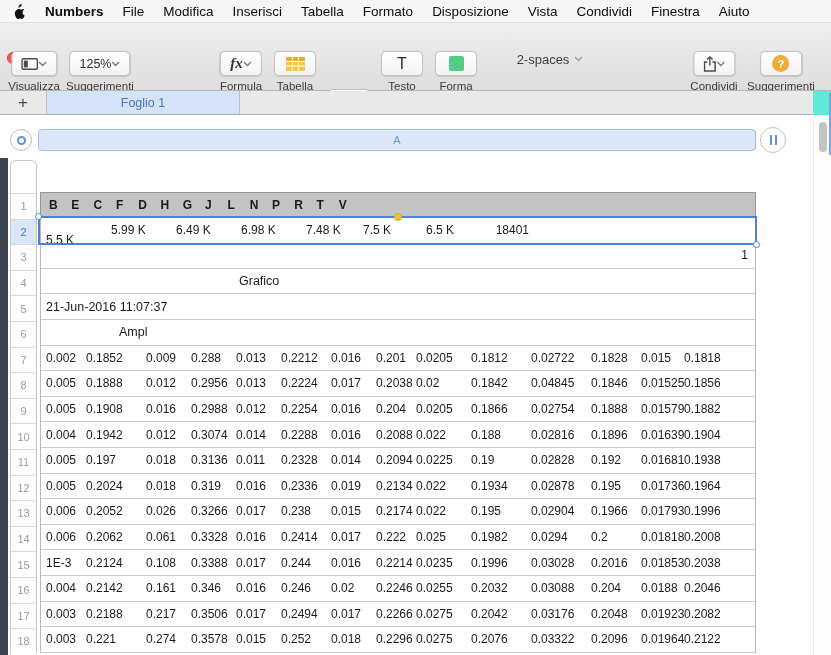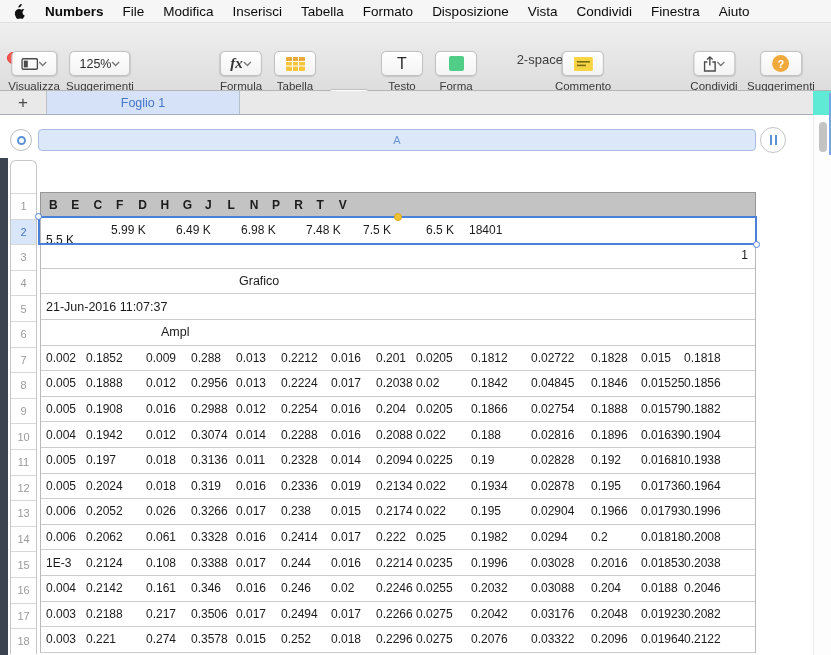--- a/index.html
+++ b/index.html
@@ -85,21 +85,21 @@
   .hdr { height:25.6px; background:var(--hdr-gray,#c3c3c3); border:1px solid #979797; border-bottom:none;
     margin:0 -1px; display:flex; align-items:center; padding-left:8px; }
   .hdr .hl { width:22.3px; font-size:12px; font-weight:bold; color:#1b1b1b; }
   .row { height:25.6px; border-bottom:1px solid #cccccc; display:flex; align-items:center;
     font-size:12px; color:#1b1b1b; }
   .row.krow { padding-left:5px; border-bottom:none; }
   .row.krow span { display:inline-block; }
   .row.r3 { justify-content:flex-end; padding-right:7px; }
   .row.r4 span { margin-left:198px; font-size:12.5px; }
   .row.r5 { padding-left:5px; font-size:12.5px; }
-  .row.r6 span { margin-left:120px; font-size:12.5px; }
+  .row.r6 span { margin-left:78px; font-size:12.5px; }
   .row.drow { display:grid; padding-left:5px; align-items:center;
     grid-template-columns:40px 60px 45px 45px 45px 50px 45px 40px 55px 60px 60px 50px 43px 1fr; }
 
   
   .sel-overlay { position:absolute; left:38px; top:101px; width:719px; height:29px;
     border:2px solid var(--accent,#4a80d8); pointer-events:none; }
   .sel-overlay .h { position:absolute; width:7px; height:7px; border-radius:50%; background:#fff;
     border:1.5px solid var(--accent,#4a80d8); }
   .sel-overlay .h.tl { left:-5px; top:-5px; }
   .sel-overlay .h.br { right:-5px; bottom:-5px; }
@@ -209,30 +209,20 @@
   </div>
 
   <div class="tool" style="left:456px;">
     <div class="btn">
         <span class="shape-sq"></span>
       </div>
     <span class="lbl">Forma</span>
   </div>
 
 
-  <div class="tool" style="left:583px;">
-    <div class="btn">
-      <svg width="19" height="14">
-        <rect width="19" height="14" rx="1.5" style="fill:var(--icon-comment,#f7d443)"></rect>
-        <rect x="3" y="4" width="13" height="1.6" fill="#7a6a14"></rect>
-        <rect x="3" y="7.6" width="9" height="1.6" fill="#7a6a14"></rect>
-      </svg>
-    </div>
-    <span class="lbl">Commento</span>
-  </div>
 
   <div class="tool" style="left:714px;">
     <div class="btn">
       <svg width="13" height="16">
         <path d="M6.5 1.2v8.3" stroke="#4a4a4a" stroke-width="1.4" fill="none"></path>
         <path d="M3.7 3.6L6.5 1l2.8 2.6" stroke="#4a4a4a" stroke-width="1.4" fill="none"></path>
         <path d="M4 6H1.2v9h10.6V6H9" stroke="#4a4a4a" stroke-width="1.4" fill="none"></path>
       </svg>
       <svg width="9" height="6">
           <path d="M1 1l3.5 3.5L8 1" stroke="#7b7b7b" stroke-width="1.4" fill="none"></path>
@@ -312,21 +302,21 @@
           <span class="hl">V</span>
         </div>
       <div class="row krow" id="krow">
           <span style="width: 65px; margin-top: 20px;">5.5 K</span>
           <span style="width: 65px;">5.99 K</span>
           <span style="width: 65px;">6.49 K</span>
           <span style="width: 65px;">6.98 K</span>
           <span style="width: 57px;">7.48 K</span>
           <span style="width: 63px;">7.5 K</span>
           <span style="width: 43px;">6.5 K</span>
-          <span style="width: 60px;">18401</span>
+          <span style="width: 60px; text-align: right;">18401</span>
         </div>
       <div class="row r3">
           <span>1</span>
         </div>
       <div class="row r4">
           <span>Grafico</span>
         </div>
       <div class="row r5">
           <span>21-Jun-2016 11:07:37</span>
         </div>

